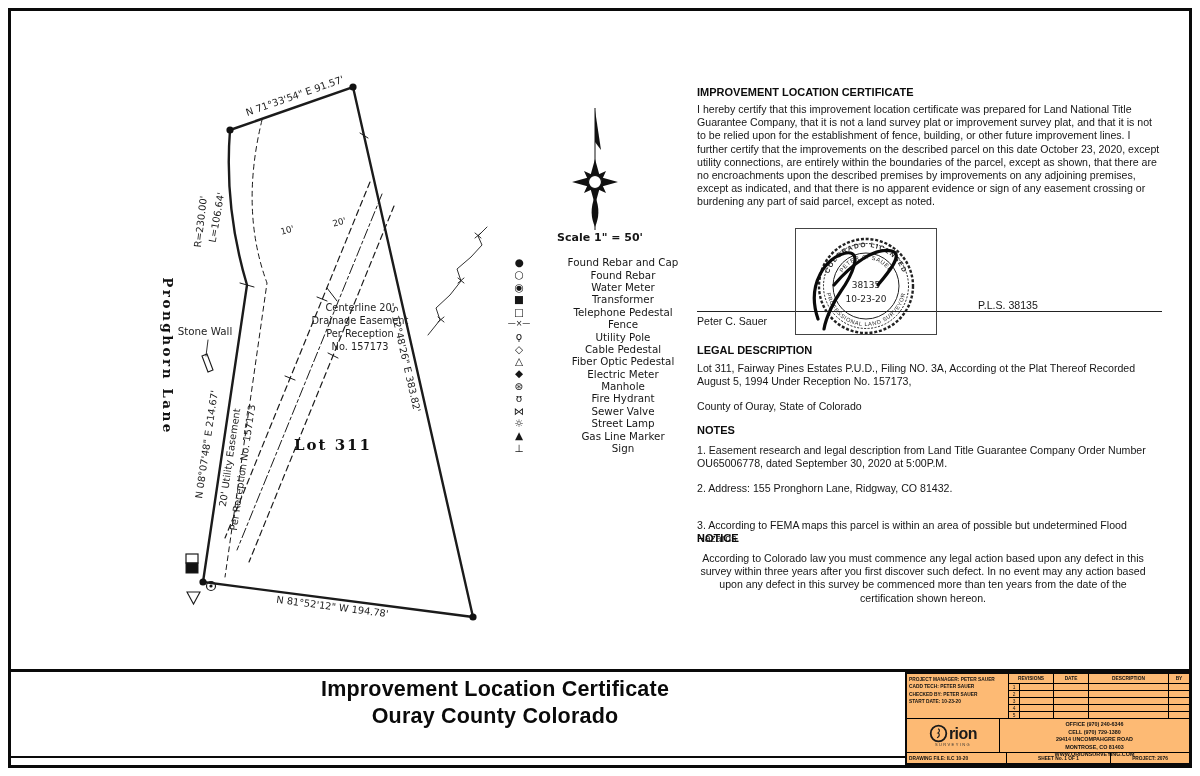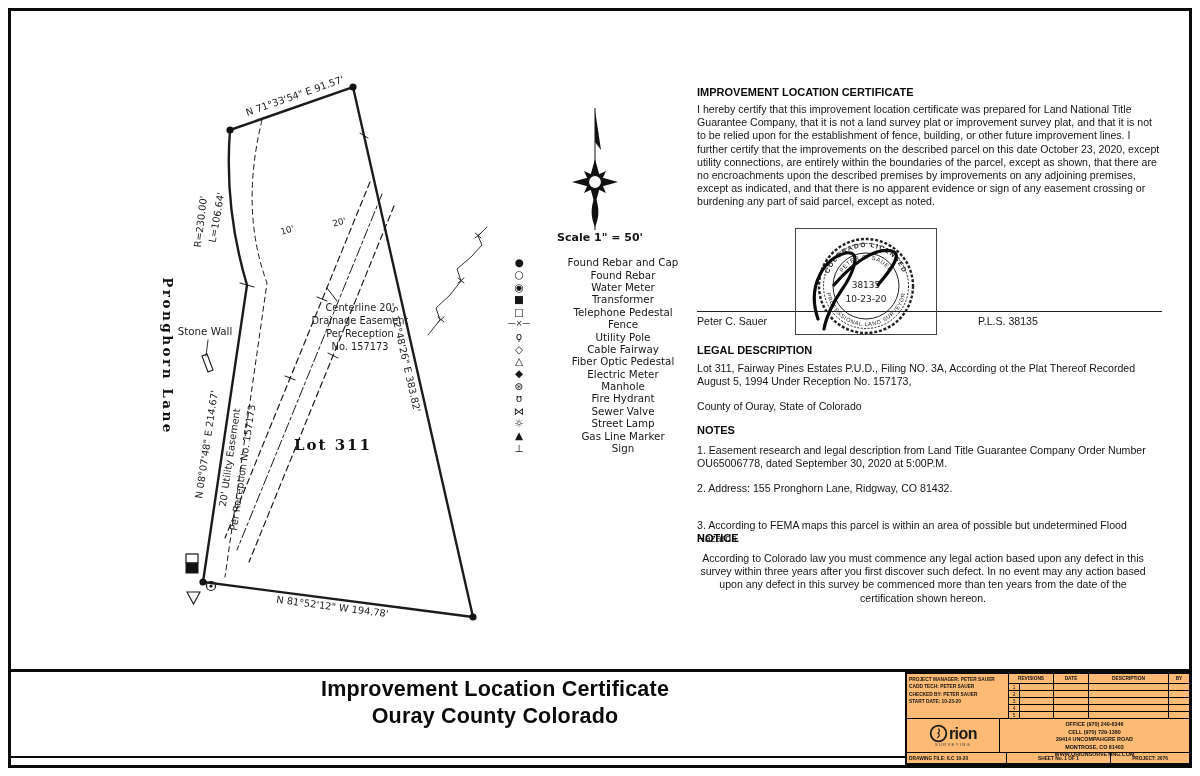--- a/index.html
+++ b/index.html
@@ -150,21 +150,21 @@
     <div class="row">
         <span class="sym" style="font-size:8px;">—×—</span>
         <span class="lab">Fence</span>
       </div>
     <div class="row">
         <span class="sym">ϙ</span>
         <span class="lab">Utility Pole</span>
       </div>
     <div class="row">
         <span class="sym">◇</span>
-        <span class="lab">Cable Fairway</span>
+        <span class="lab">Cable Pedestal</span>
       </div>
     <div class="row">
         <span class="sym">△</span>
         <span class="lab">Fiber Optic Pedestal</span>
       </div>
     <div class="row">
         <span class="sym">◆</span>
         <span class="lab">Electric Meter</span>
       </div>
     <div class="row">
@@ -192,21 +192,21 @@
         <span class="lab">Sign</span>
       </div>
   </div>
 
   <div class="rc">
     <div class="hd" style="top:0;">IMPROVEMENT LOCATION CERTIFICATE</div>
     <p style="top:17px;width:465px;">I hereby certify that this improvement location certificate was prepared for Land National Title Guarantee Company, that it is not a land survey plat or improvement survey plat, and that it is not to be relied upon for the establishment of fence, building, or other future improvement lines. I further certify that the improvements on the described parcel on this date October 23, 2020, except utility connections, are entirely within the boundaries of the parcel, except as shown, that there are no encroachments upon the described premises by improvements on any adjoining premises, except as indicated, and that there is no apparent evidence or sign of any easement crossing or burdening any part of said parcel, except as noted.</p>
 
     <div class="sigline"></div>
     <div style="position:absolute;top:229px;left:0;">Peter C. Sauer</div>
-    <div style="position:absolute;top:229px;left:253px;padding-left:28px;">P.L.S. 38135</div>
+    <div style="position:absolute;top:213px;left:253px;padding-left:28px;">P.L.S. 38135</div>
 
     <div class="stampbox">
       <svg width="140" height="105" viewBox="0 0 140 105">
         <defs>
           <path id="arcTop" d="M 31,57 A 39 39 0 0 1 109,57"></path>
           <path id="arcName" d="M 43,57 A 27 27 0 0 1 97,57"></path>
           <path id="arcBottom" d="M 30,57 A 40 40 0 0 0 110,57"></path>
         </defs>
         <circle cx="70" cy="57" r="47" fill="none" stroke="#222" stroke-width="2.4" stroke-dasharray="3 1.8"></circle>
         <circle cx="70" cy="57" r="42.5" fill="none" stroke="#222" stroke-width="1" stroke-dasharray="2 1.5"></circle>

